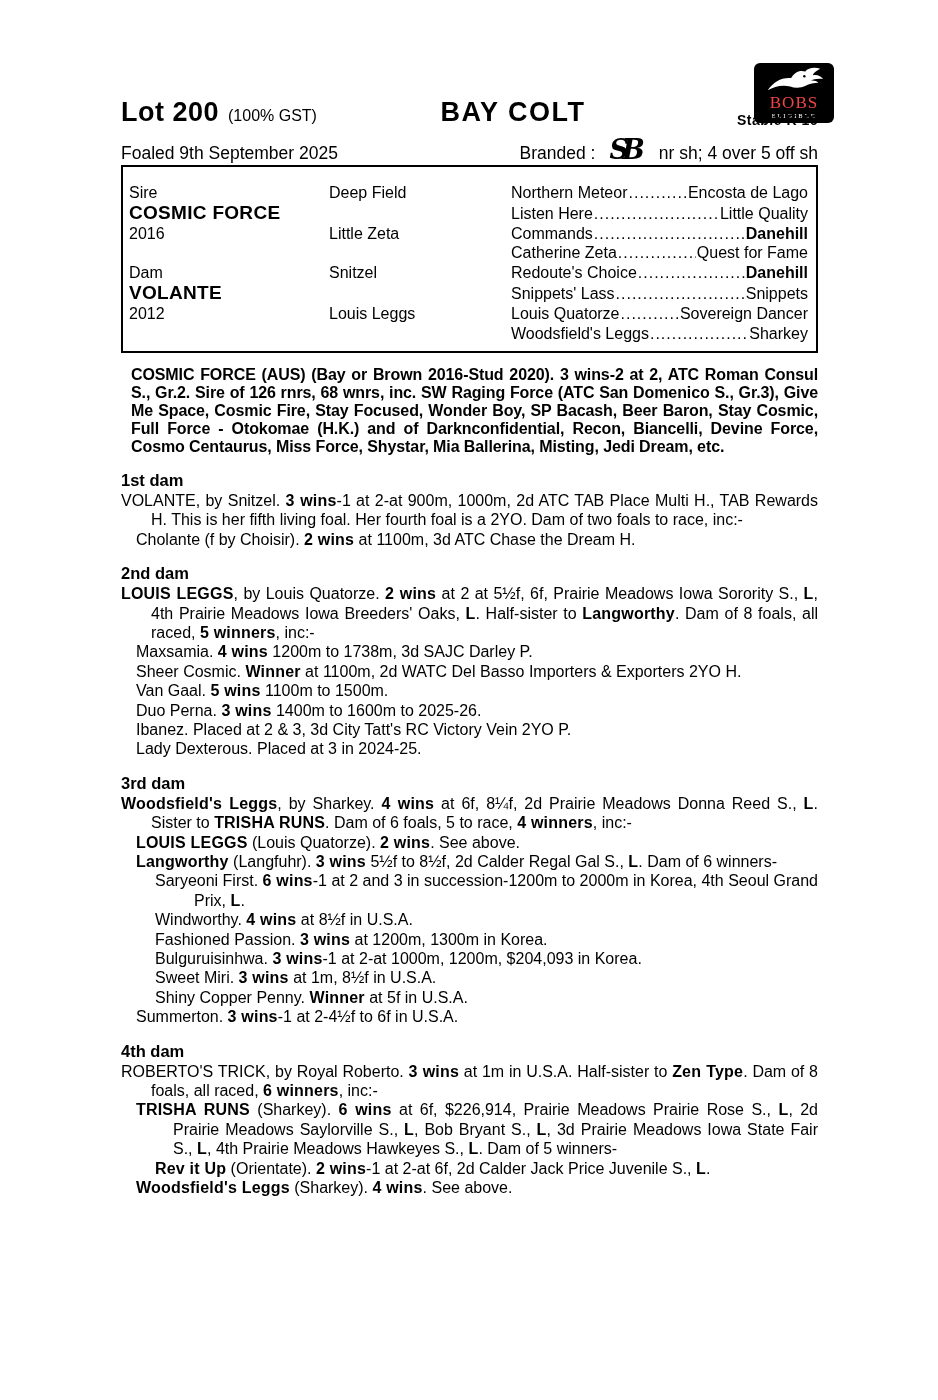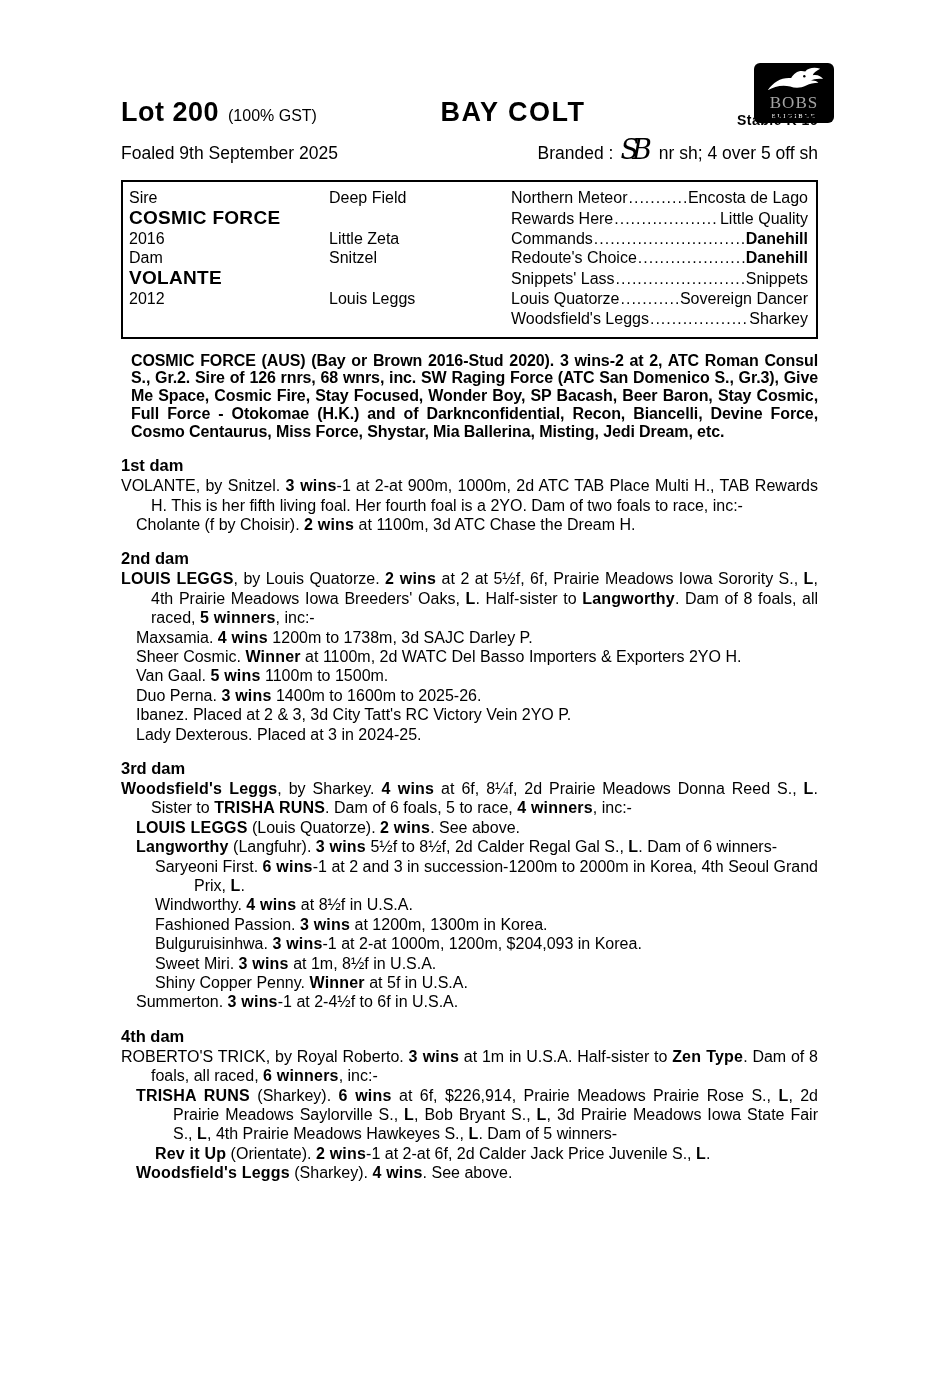--- a/index.html
+++ b/index.html
@@ -9,34 +9,34 @@
 
   
   .account{font-weight:bold;font-size:17.5px;text-align:center;white-space:nowrap;}
   .lot-row{display:flex;align-items:flex-end;margin-top:2px;}
   .lot-left{display:flex;align-items:baseline;gap:9px;width:262px;flex:0 0 auto;}
   .lot-label{font-size:27px;font-weight:bold;letter-spacing:.5px;}
   .gst{font-size:16px;}
   .sex{flex:1;text-align:center;font-size:27px;font-weight:bold;letter-spacing:1.5px;}
   .stable{flex:0 0 175px;text-align:right;font-size:14px;font-weight:bold;letter-spacing:.5px;}
   .foaled-row{display:flex;justify-content:space-between;align-items:baseline;margin-top:8px;font-size:17.5px;}
-  .branded{display:inline-flex;align-items:baseline;gap:7px;}
-  .brand-mono{font-family:"DejaVu Serif",serif;font-style:italic;font-weight:normal;
+  .branded{display:inline-flex;align-items:baseline;gap:14px;}
+  .brand-mono{font-family:"DejaVu Serif",serif;font-style:italic;font-weight:bold;
               font-size:27px;line-height:1;letter-spacing:-7px;padding-right:7px;}
 
   
   .bobs{position:absolute;right:104px;top:63px;width:80px;height:60px;background:#000;
         border-radius:6px;display:flex;flex-direction:column;align-items:center;
         justify-content:flex-end;padding-bottom:4px;box-sizing:border-box;}
   .bobs svg{position:absolute;top:3px;left:10px;}
-  .bobs-title{color:#a3a3a3;font-family:"Liberation Serif",serif;font-size:17px;line-height:1;letter-spacing:1px;}
+  .bobs-title{color:#ef4444;font-family:"Liberation Serif",serif;font-size:17px;line-height:1;letter-spacing:1px;}
   .bobs-sub{color:#fff;font-family:"Liberation Serif",serif;font-size:6.5px;line-height:1;letter-spacing:2px;margin-top:2px;}
 
   
-  .ped{border:2px solid #000;margin-top:16px;padding:6px 8px 8px 6px;}
+  .ped{border:2px solid #000;margin-top:1px;padding:16px 8px 8px 6px;}
   .ped-row{display:grid;grid-template-columns:200px 182px 1fr;align-items:baseline;
            font-size:16px;line-height:19.8px;}
   .c1b{font-weight:bold;font-size:19px;letter-spacing:.3px;}
   .g{display:flex;align-items:baseline;min-width:0;}
   .g .nm{white-space:nowrap;}
   .leader{flex:1 1 auto;overflow:hidden;white-space:nowrap;min-width:8px;margin:0 1px;}
   .leader::before{content:"......................................................................";letter-spacing:1px;}
   .anc{white-space:nowrap;}
   .anc.b{font-weight:bold;}
 
@@ -95,32 +95,41 @@
         <span class="g">
             <span class="nm">Northern Meteor</span>
             <span class="leader"></span>
             <span class="anc">Encosta de Lago</span>
           </span>
       </div>
       <div class="ped-row">
         <span class="c1b">COSMIC FORCE</span>
         <span></span>
         <span class="g">
-            <span class="nm">Rewards Here</span>
+            <span class="nm">Listen Here</span>
             <span class="leader"></span>
             <span class="anc">Little Quality</span>
           </span>
       </div>
       <div class="ped-row">
         <span>2016</span>
         <span>Little Zeta</span>
         <span class="g">
             <span class="nm">Commands</span>
             <span class="leader"></span>
             <span class="anc b">Danehill</span>
+          </span>
+      </div>
+      <div class="ped-row">
+        <span></span>
+        <span></span>
+        <span class="g">
+            <span class="nm">Catherine Zeta</span>
+            <span class="leader"></span>
+            <span class="anc">Quest for Fame</span>
           </span>
       </div>
       <div class="ped-row">
         <span>Dam</span>
         <span>Snitzel</span>
         <span class="g">
             <span class="nm">Redoute's Choice</span>
             <span class="leader"></span>
             <span class="anc b">Danehill</span>
           </span>

